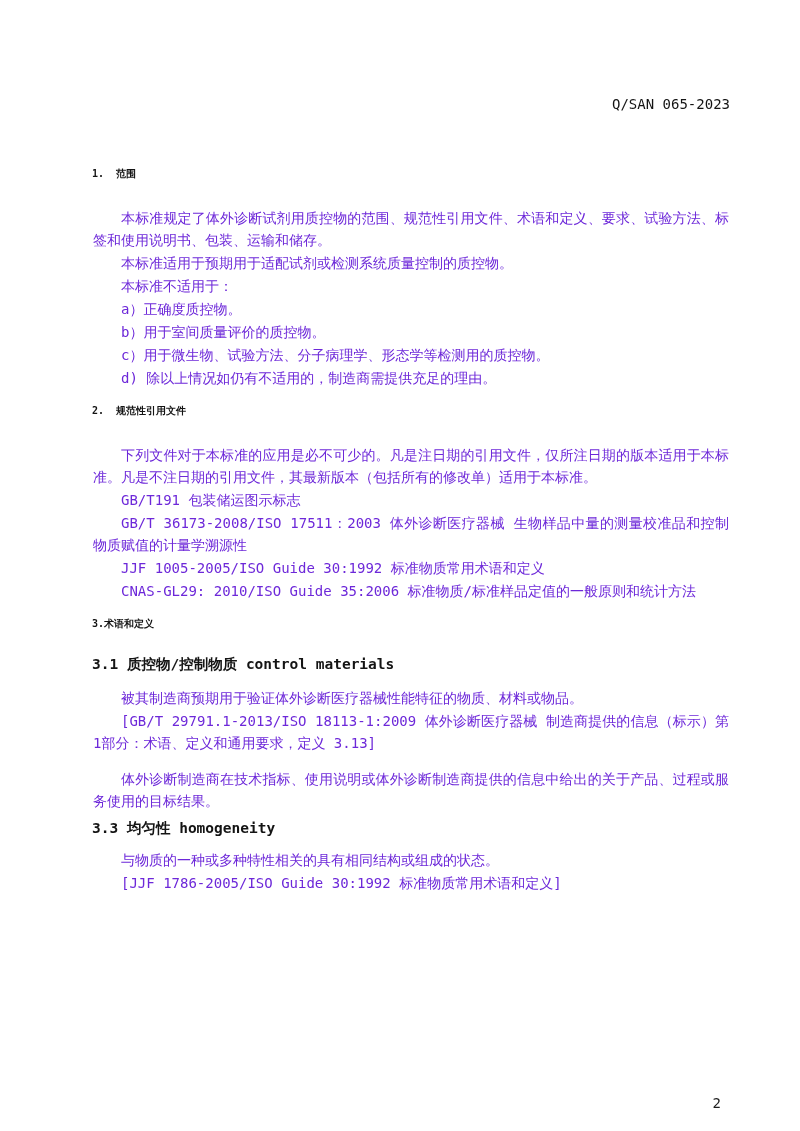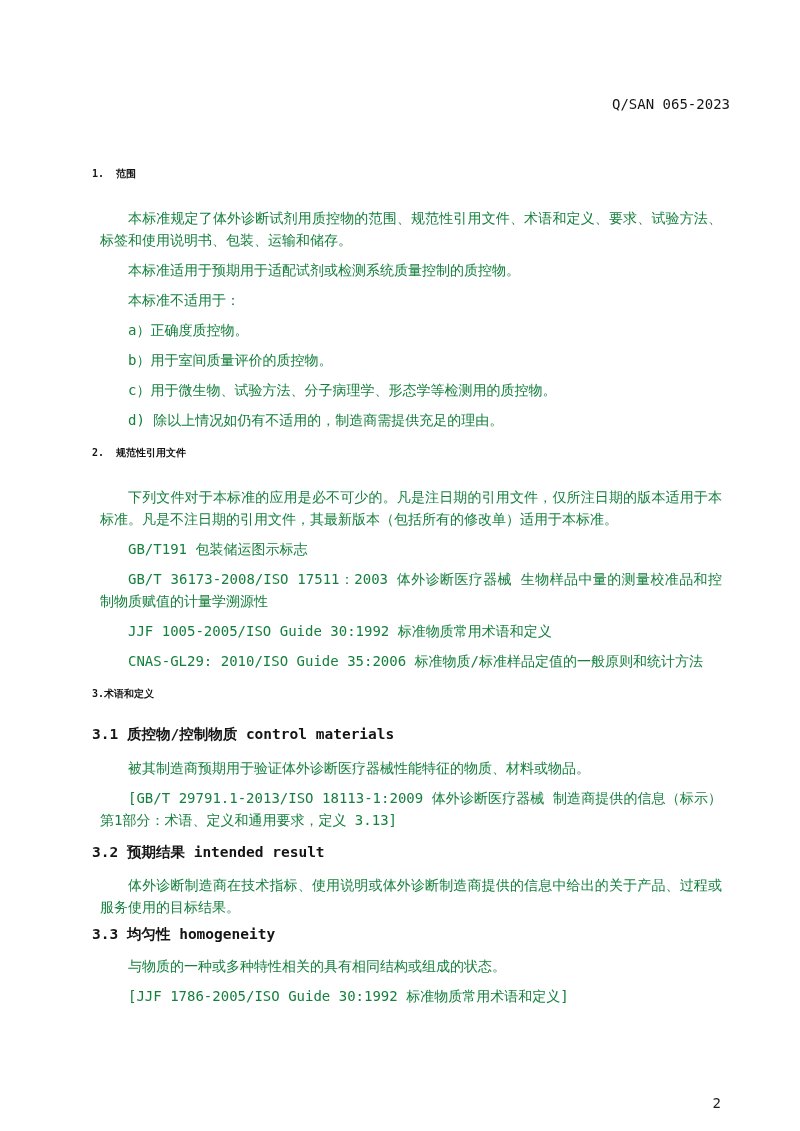--- a/index.html
+++ b/index.html
@@ -51,23 +51,23 @@
     font-weight: bold;
     font-size: 14.5px;
     line-height: 16px;
     margin: 0;
     color: #141414;
     white-space: pre-wrap;
   }
   .body {
     font-size: 14px;
     line-height: 22px;
-    margin: 8px;
+    margin: 1px;
     text-align: justify;
-    color: #15803d;
+    color: #6d28d9;
   }
   .indent { text-indent: 2em; }
   .mt54 { margin-top: 54px; }
   .mt25 { margin-top: 25px; }
   .mt24 { margin-top: 24px; }
   .mt15 { margin-top: 15px; }
   .mt14 { margin-top: 14px; }
   .mt13 { margin-top: 13px; }
   .mt8  { margin-top: 8px; }
   .page-number {
@@ -102,21 +102,20 @@
   <p class="body indent">GB/T 36173-2008/ISO 17511：2003 体外诊断医疗器械 生物样品中量的测量校准品和控制物质赋值的计量学溯源性</p>
   <p class="body indent">JJF 1005-2005/ISO Guide 30:1992 标准物质常用术语和定义</p>
   <p class="body indent">CNAS-GL29: 2010/ISO Guide 35:2006 标准物质/标准样品定值的一般原则和统计方法</p>
 
   <h2 class="sec mt14">3.术语和定义</h2>
 
   <h3 class="term mt24">3.1 质控物/控制物质 control materials</h3>
   <p class="body indent mt15">被其制造商预期用于验证体外诊断医疗器械性能特征的物质、材料或物品。</p>
   <p class="body indent">[GB/T 29791.1-2013/ISO 18113-1:2009 体外诊断医疗器械 制造商提供的信息（标示）第1部分：术语、定义和通用要求，定义 3.13]</p>
 
-  <h3 class="term mt13">3.2 预期结果 intended result</h3>
   <p class="body indent mt14">体外诊断制造商在技术指标、使用说明或体外诊断制造商提供的信息中给出的关于产品、过程或服务使用的目标结果。</p>
 
   <h3 class="term mt8">3.3 均匀性 homogeneity</h3>
   <p class="body indent mt13">与物质的一种或多种特性相关的具有相同结构或组成的状态。</p>
   <p class="body indent">[JJF 1786-2005/ISO Guide 30:1992 标准物质常用术语和定义]</p>
 
   <div class="page-number">2</div>
 
 </div>
 

